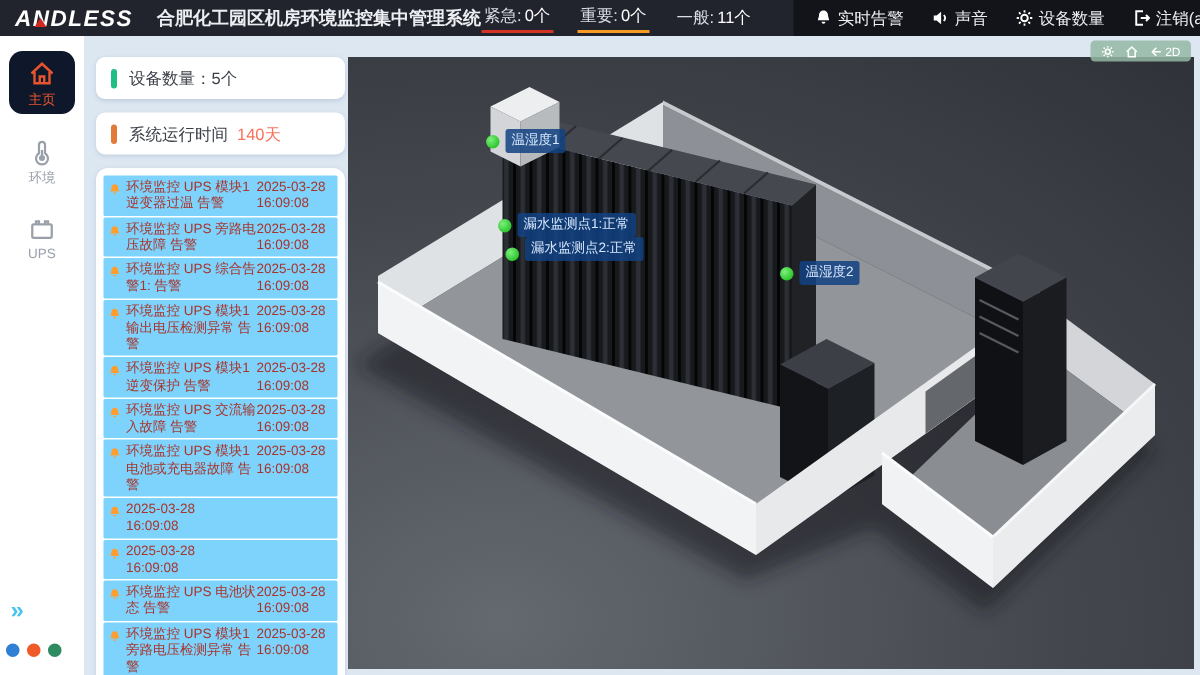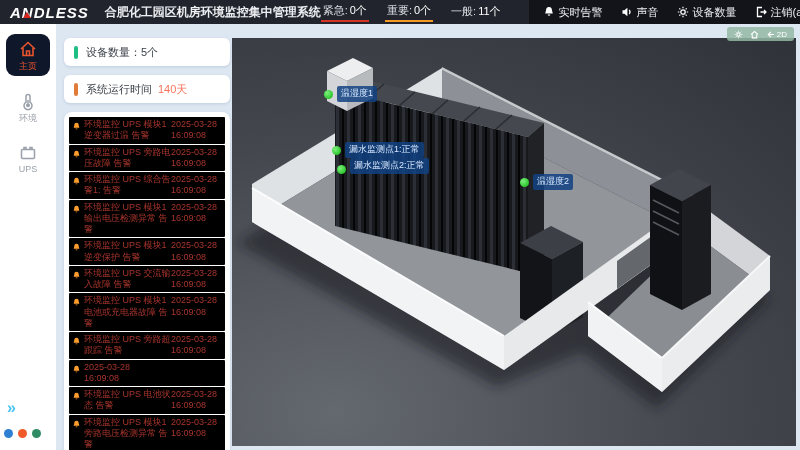--- a/index.html
+++ b/index.html
@@ -47,21 +47,21 @@
   .left-col{position:absolute;left:8px;top:14px;width:166px;}
   .stat-card{background:#fff;border-radius:6px;height:28px;display:flex;align-items:center;
              padding:0 10px;margin-bottom:9px;font-size:11px;color:#3a3f47;
              box-shadow:0 1px 3px rgba(110,130,160,.25);}
   .bar{width:4px;height:13px;border-radius:2px;margin-right:8px;flex:none;}
   .bar.green{background:#1fbf83;} .bar.orange{background:#e07b3a;}
   .uptime-value{color:#f8735c;margin-left:6px;}
 
   .alarm-card{background:#fff;border-radius:8px;padding:5px;min-height:312px;
               box-shadow:0 1px 3px rgba(110,130,160,.25);}
-  .alarm-row{display:flex;background:#000000;margin-bottom:1px;padding:2px 3px 2px 2px;
+  .alarm-row{display:flex;background:#7dd3fc;margin-bottom:1px;padding:2px 3px 2px 2px;
              align-items:flex-start;border-radius:1px;cursor:pointer;}
   .alarm-bell{flex:none;margin:3px 3px 0 1px;}
   .alarm-msg{flex:1;color:#a8352c;font-size:9px;line-height:1.25;}
   .alarm-time{width:51px;flex:none;color:#a8352c;font-size:9px;line-height:1.25;}
 
   
   .canvas3d{position:absolute;left:176px;top:14px;width:564px;height:408px;background:#701a75;}
   .canvas3d > svg{position:absolute;left:0;top:0;}
   .scene-labels{position:absolute;left:0;top:0;width:100%;height:100%;}
   .scene-label{position:absolute;display:flex;align-items:center;gap:4px;cursor:pointer;}
@@ -241,21 +241,20 @@
         <div class="alarm-msg">环境监控 UPS 模块1电池或充电器故障 告警</div>
         <div class="alarm-time">
           <div>2025-03-28</div>
           <div>16:09:08</div>
         </div>
       </div>
         <div class="alarm-row">
         <svg class="alarm-bell" width="9" height="9" viewBox="0 0 12 12">
             <path d="M6 1 C3.8 1 3 2.8 3 4.5 L2.2 7.5 H9.8 L9 4.5 C9 2.8 8.2 1 6 1 Z M4.7 8.5 a1.3 1.3 0 0 0 2.6 0 Z" fill="#ff9d2e"></path>
           </svg>
-        <div class="alarm-msg">环境监控 UPS 旁路超跟踪 告警</div>
         <div class="alarm-time">
           <div>2025-03-28</div>
           <div>16:09:08</div>
         </div>
       </div>
         <div class="alarm-row">
         <svg class="alarm-bell" width="9" height="9" viewBox="0 0 12 12">
             <path d="M6 1 C3.8 1 3 2.8 3 4.5 L2.2 7.5 H9.8 L9 4.5 C9 2.8 8.2 1 6 1 Z M4.7 8.5 a1.3 1.3 0 0 0 2.6 0 Z" fill="#ff9d2e"></path>
           </svg>
         <div class="alarm-time">

